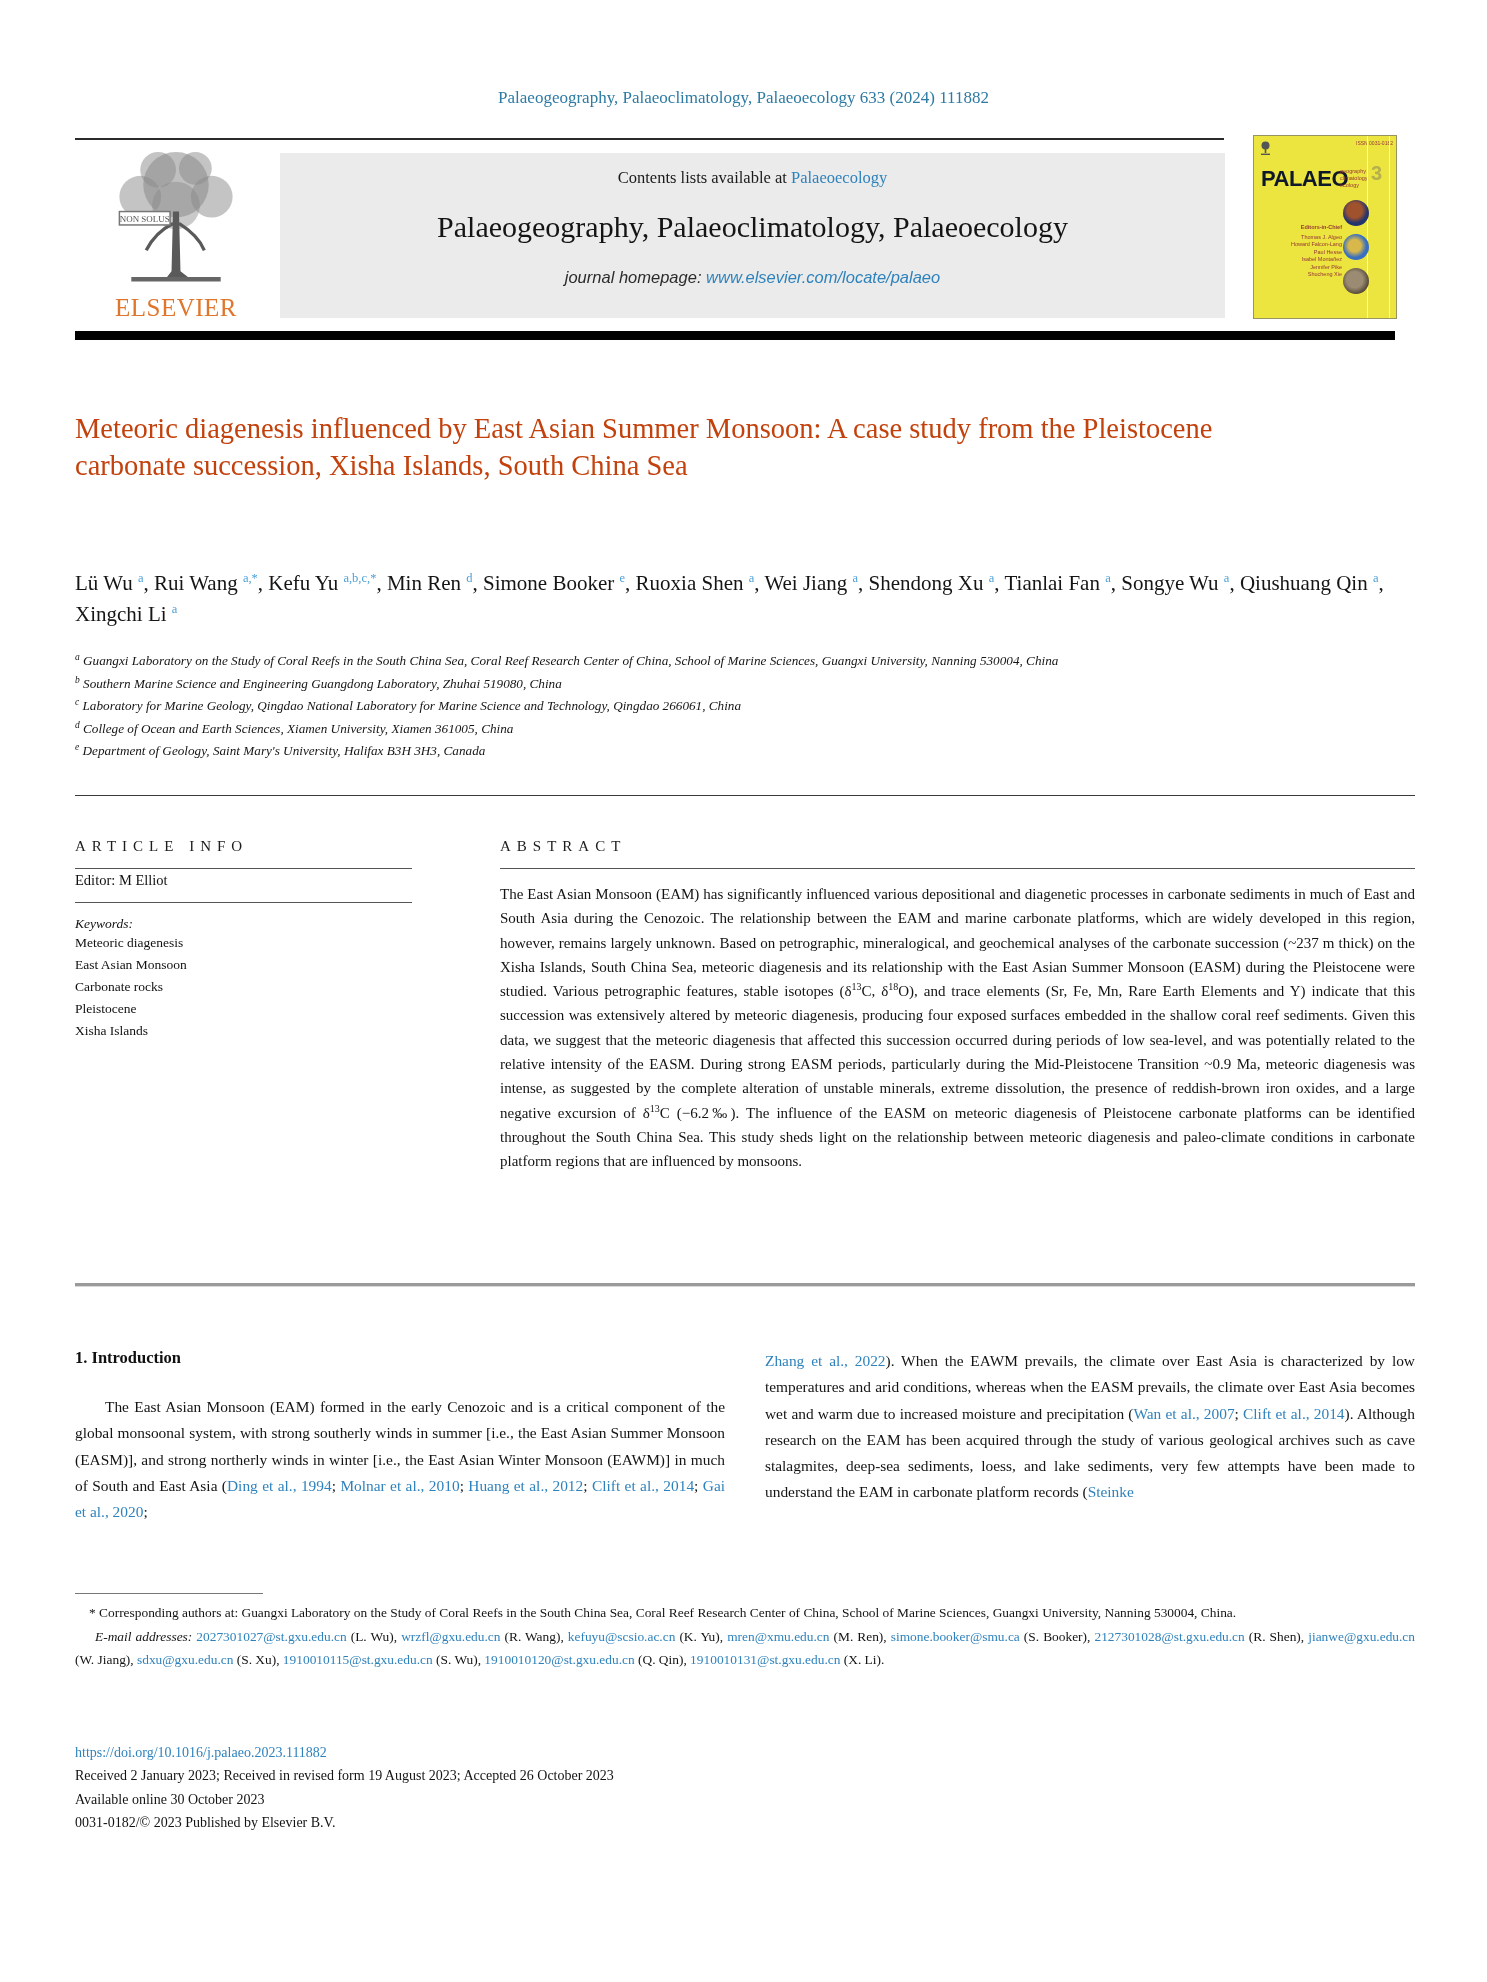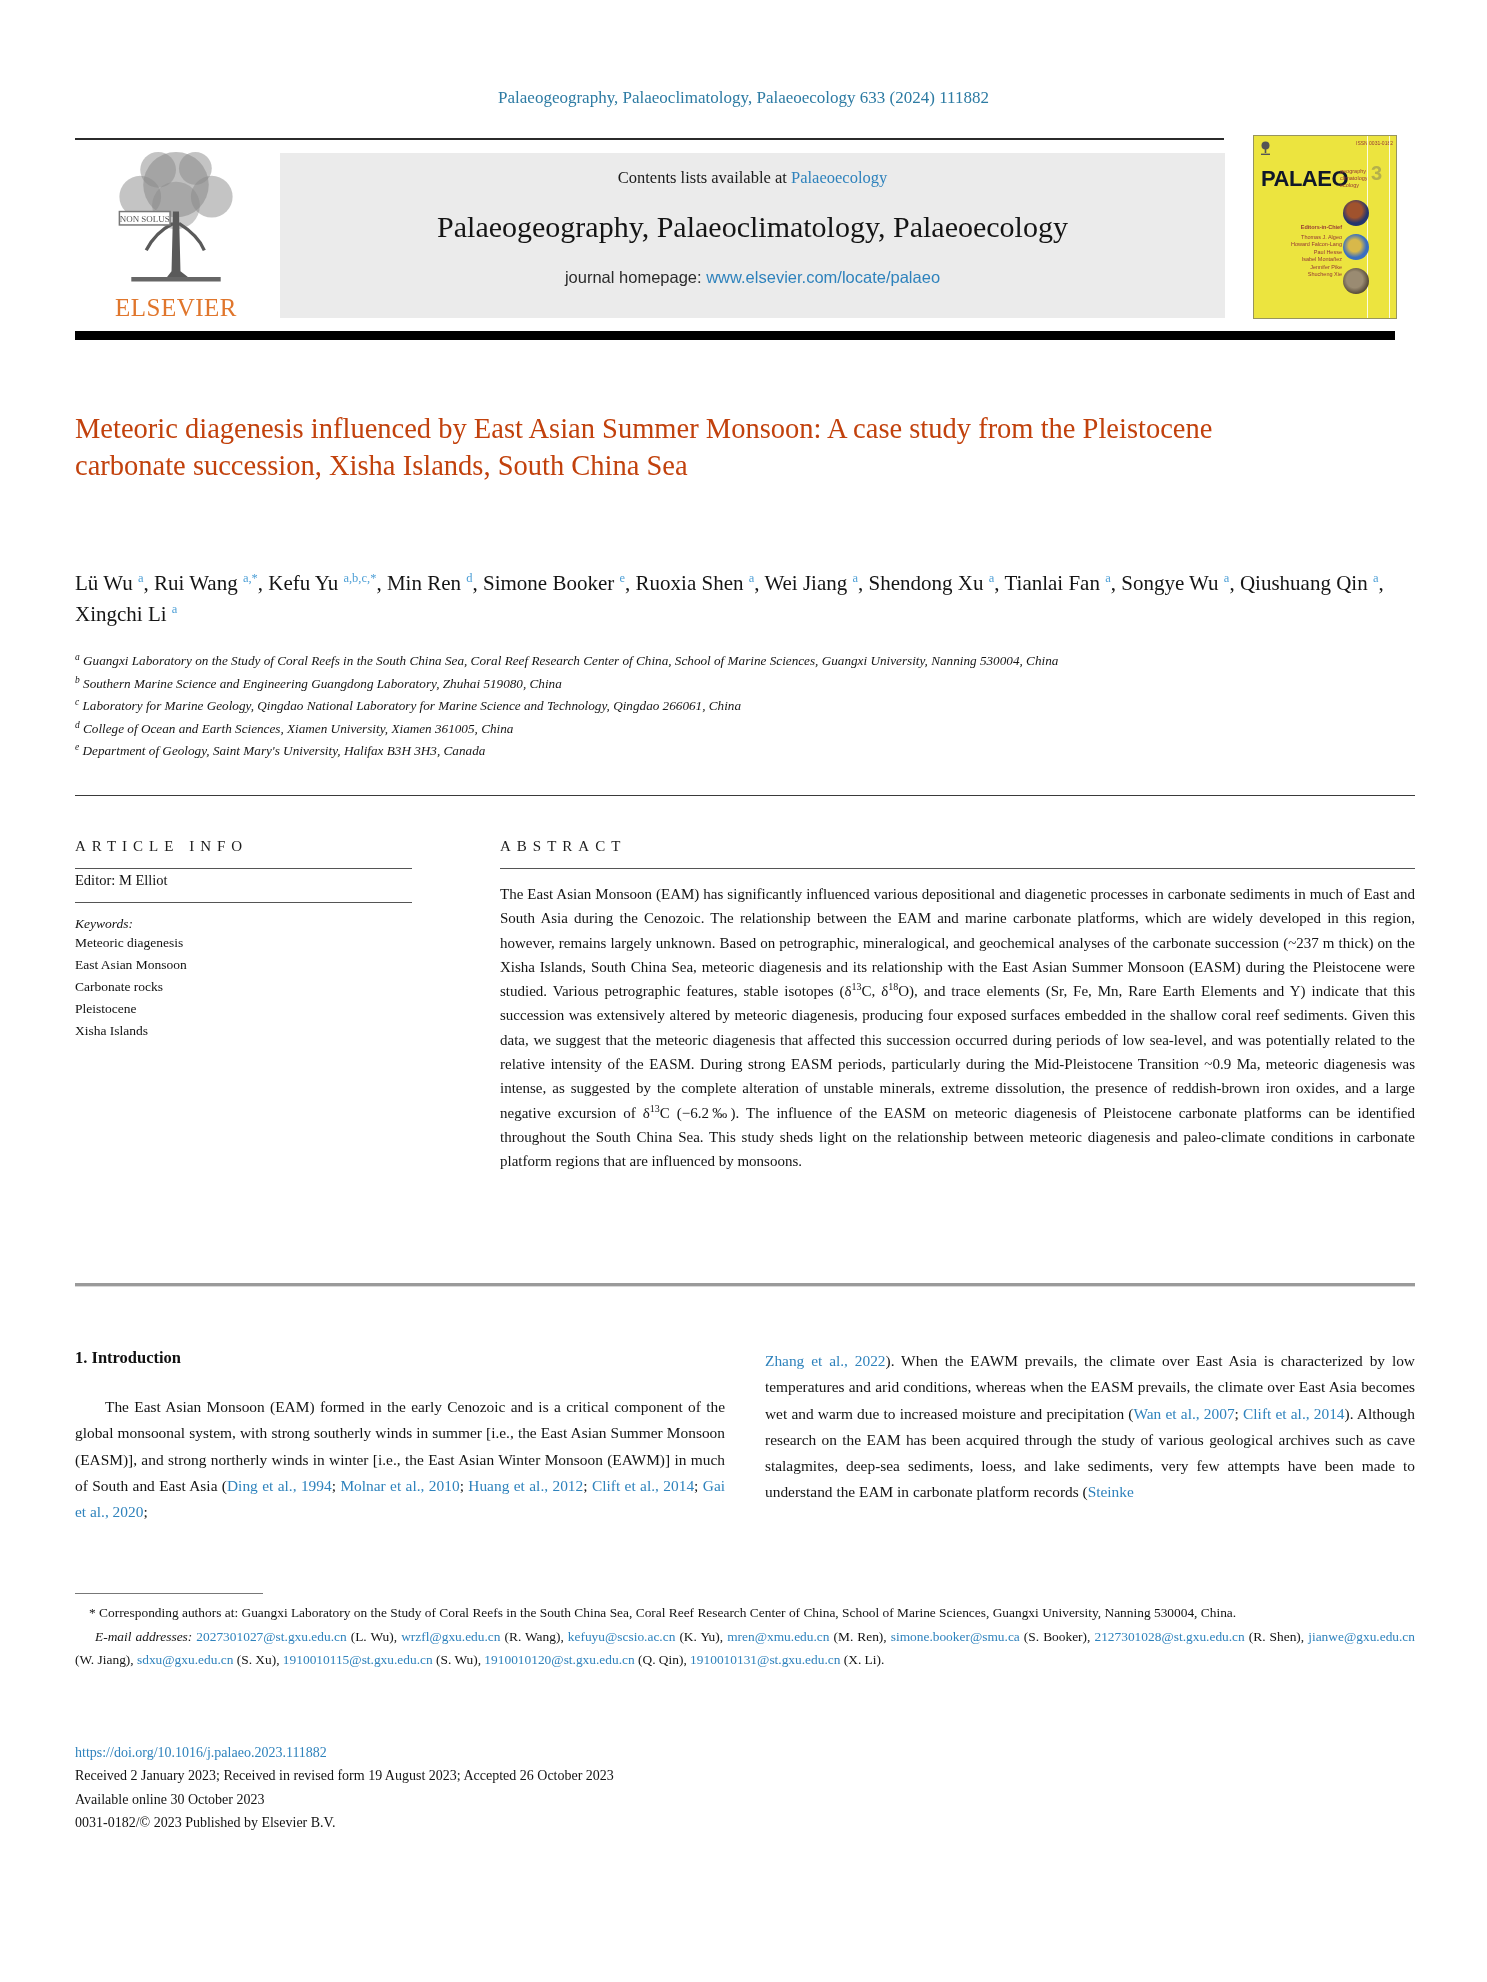--- a/index.html
+++ b/index.html
@@ -16,21 +16,21 @@
   #top-rule{left:75px;top:138px;width:1149px;height:2px;background:#2b2b2b;}
   #logo{left:88px;top:146px;width:176px;height:176px;text-align:center;}
   #logo svg{display:block;margin:0 auto;}
   #elsevier-wordmark{font-size:25px;letter-spacing:.5px;margin-top:2px;
             color:var(--elsevier-orange,#e0762c);}
   #masthead-box{left:280px;top:153px;width:945px;height:165px;background:#ebebeb;
             text-align:center;}
   #contents-line{margin-top:15px;font-size:16.5px;color:#1a1a1a;}
   #journal-title{margin-top:22px;font-size:30px;color:#141414;}
   #homepage-line{margin-top:24px;font-family:"Liberation Sans",sans-serif;
-            font-size:16.5px;color:#2b2b2b;}
+            font-size:16.5px;color:#2b2b2b;font-style:italic;}
 
   
   #cover{left:1253px;top:135px;width:142px;height:182px;
          background:var(--cover-yellow,#ece43f);border:1px solid #97945f;
          font-family:"Liberation Sans",sans-serif;}
   #cover .vline{position:absolute;top:0;bottom:0;width:1px;background:rgba(255,255,255,.85);}
   #cover-mini-logo{position:absolute;left:6px;top:5px;}
   #cover-issn{position:absolute;right:3px;top:4px;font-size:5px;color:#953735;}
   #cover-brand{position:absolute;left:7px;top:30px;font-size:22px;font-weight:bold;
          letter-spacing:-.5px;color:#0f172a;}

